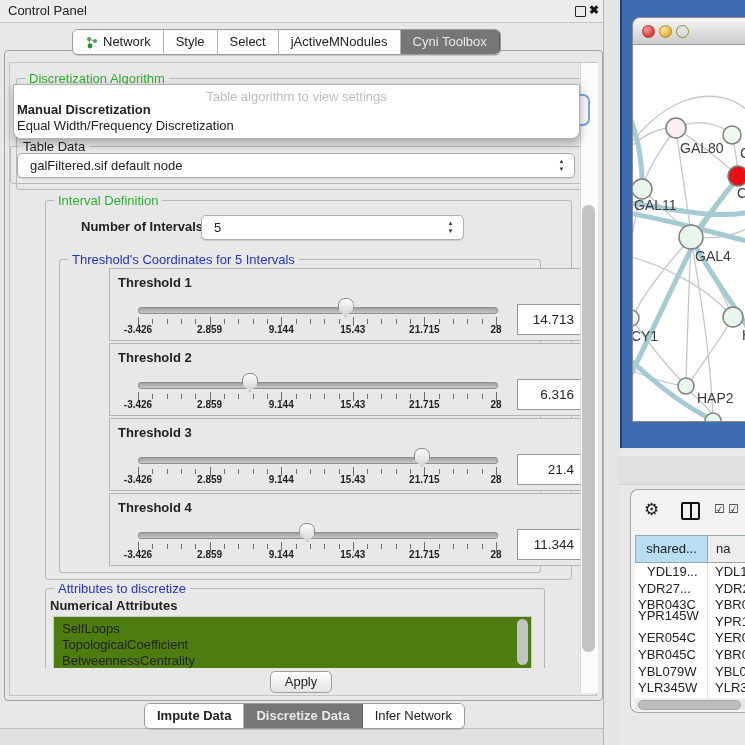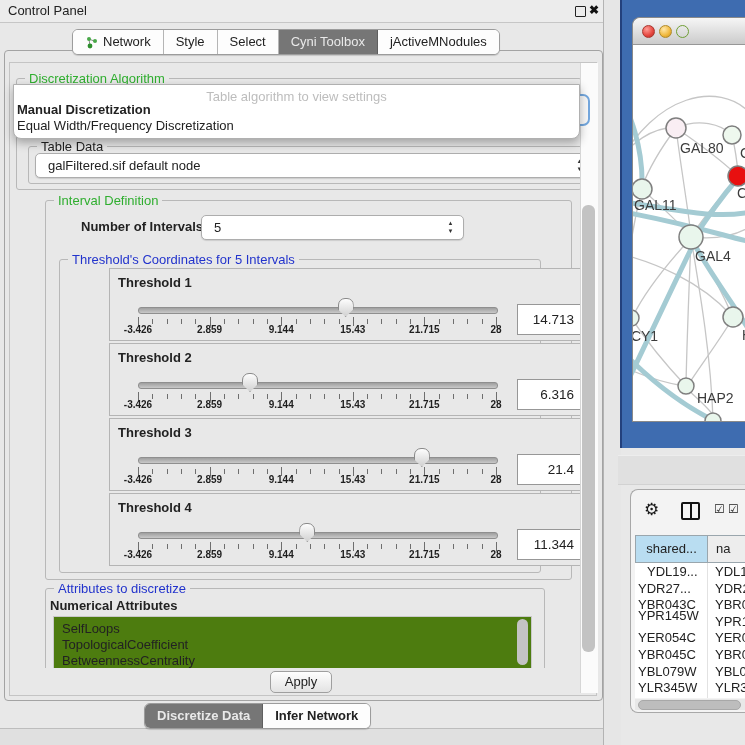--- a/index.html
+++ b/index.html
@@ -90,39 +90,39 @@
             <circle cx="5" cy="10" r="2.4" fill="#2e8f2e"></circle>
         </svg>
         <span>Network</span>
       </div>
       <div class="seg">
           <span>Style</span>
         </div>
       <div class="seg">
           <span>Select</span>
         </div>
+      <div class="seg">
+          <span>jActiveMNodules</span>
+        </div>
       <div class="seg sel">
           <span>Cyni Toolbox</span>
         </div>
-      <div class="seg">
-          <span>jActiveMNodules</span>
-        </div>
     </div>
   </div>
 
   <div class="abs outerpanel"></div>
   <div class="abs innerpanel"></div>
 
   <div class="abs" style="left:10px;top:63px;width:584px;height:605px;overflow:hidden;">
 
     <div class="abs group" style="left:6px;top:15px;width:564px;height:110px;">
       <span class="gtitle green">Discretization Algorithm</span>
     </div>
 
-    <div class="abs group" style="left:18px;top:83px;width:568px;height:36px;padding-left:21px;">
+    <div class="abs group" style="left:0;top:83px;width:568px;height:36px;padding-left:21px;">
       <span class="gtitle dark">Table Data</span>
       <div class="abs combo" style="left:6px;top:6px;width:556px;height:23px;">
         <span class="val">galFiltered.sif default node</span>
         <span class="spinner">▲<br>▼</span>
       </div>
     </div>
 
     <div class="abs group" style="left:35px;top:137px;width:525px;height:378px;">
       <span class="gtitle green">Interval Definition</span>
       <div class="abs" style="left:35px;top:18px;font-weight:bold;">Number of Intervals</div>
@@ -307,25 +307,28 @@
     <div class="it" style="top:33px;">Equal Width/Frequency Discretization</div>
   </div>
   <div class="abs focusring"></div>
 
   <div class="abs" style="left:580px;top:63px;width:17px;height:630px;background:#fbfbfb;border-left:1px solid #d6d6d6;"></div>
   <div class="abs vthumb" style="left:582px;top:205px;width:13px;height:447px;"></div>
 
   <div class="abs button" style="left:270px;top:671px;width:60px;height:20px;z-index:6;">Apply</div>
   <div class="abs" style="left:144px;top:703px;z-index:6;">
     <div class="segbar">
+      <div class="seg">
+          <span style="font-weight:bold;">Impute Data</span>
+        </div>
       <div class="seg sel">
           <span style="font-weight:bold;">Discretize Data</span>
         </div>
       <div class="seg">
-          <span style="font-weight:bold;">Infer Network</span>
+          <span style="font-weight:normal;">Infer Network</span>
         </div>
     </div>
   </div>
   <div class="abs bottomstrip"></div>
 
   <div class="abs" style="left:603px;top:0;width:17px;height:745px;background:#e6e6e6;border-left:1px solid #b3b3b3;"></div>
 
   <div class="abs bluearea"></div>
   <div class="abs netwin">
     <div class="nettitle">

